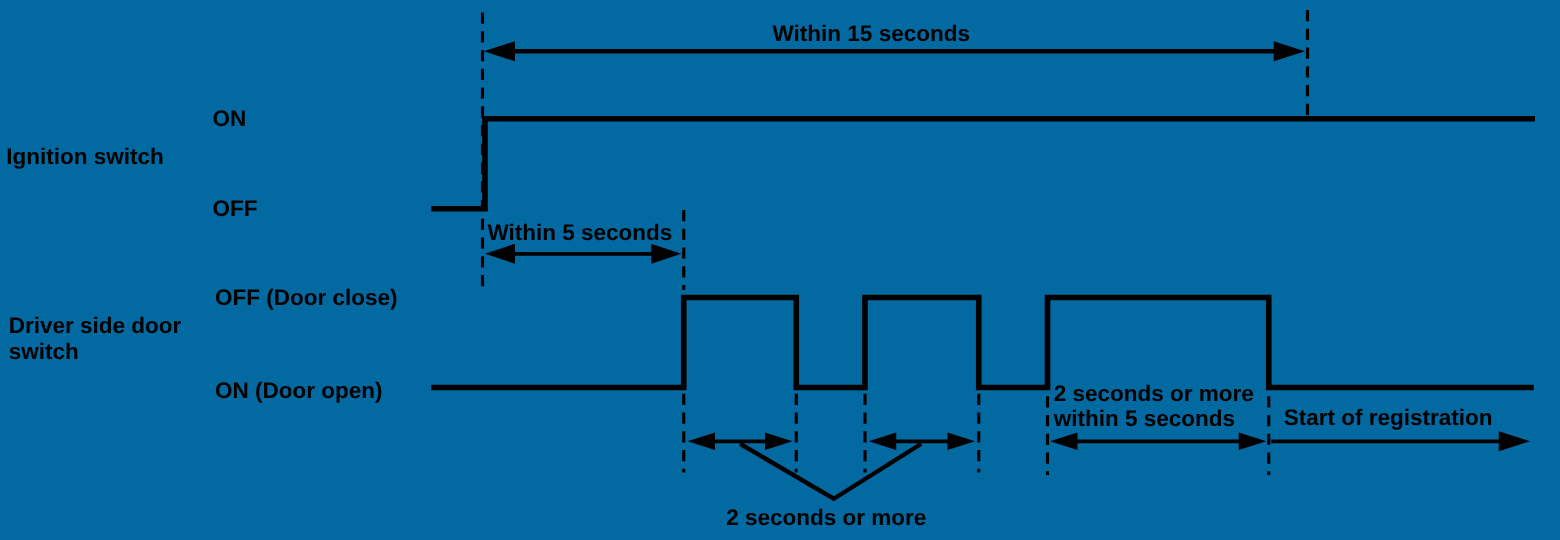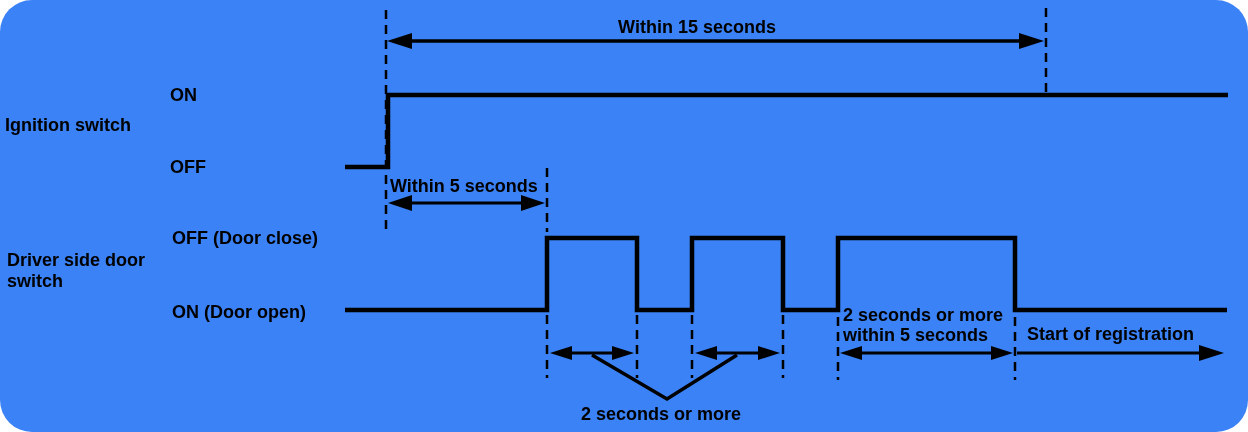--- a/index.html
+++ b/index.html
@@ -1,22 +1,21 @@
 <!DOCTYPE html>
 <html><head>
 <meta charset="utf-8">
 <style>
   html, body { margin: 0; padding: 0; background: #ffffff; }
   .diagram-wrap {
     position: relative;
     width: 1248px;
     height: 432px;
-    background: #3b82f6;
+    background: #0369a1;
     overflow: hidden;
-    border-radius: 32px;
   }
   svg text {
     font-family: "Liberation Sans", sans-serif;
     font-weight: bold;
     font-size: 18px;
     fill: #000000;
   }
   svg .small-note { font-size: 18px; }
 </style>
 </head>

